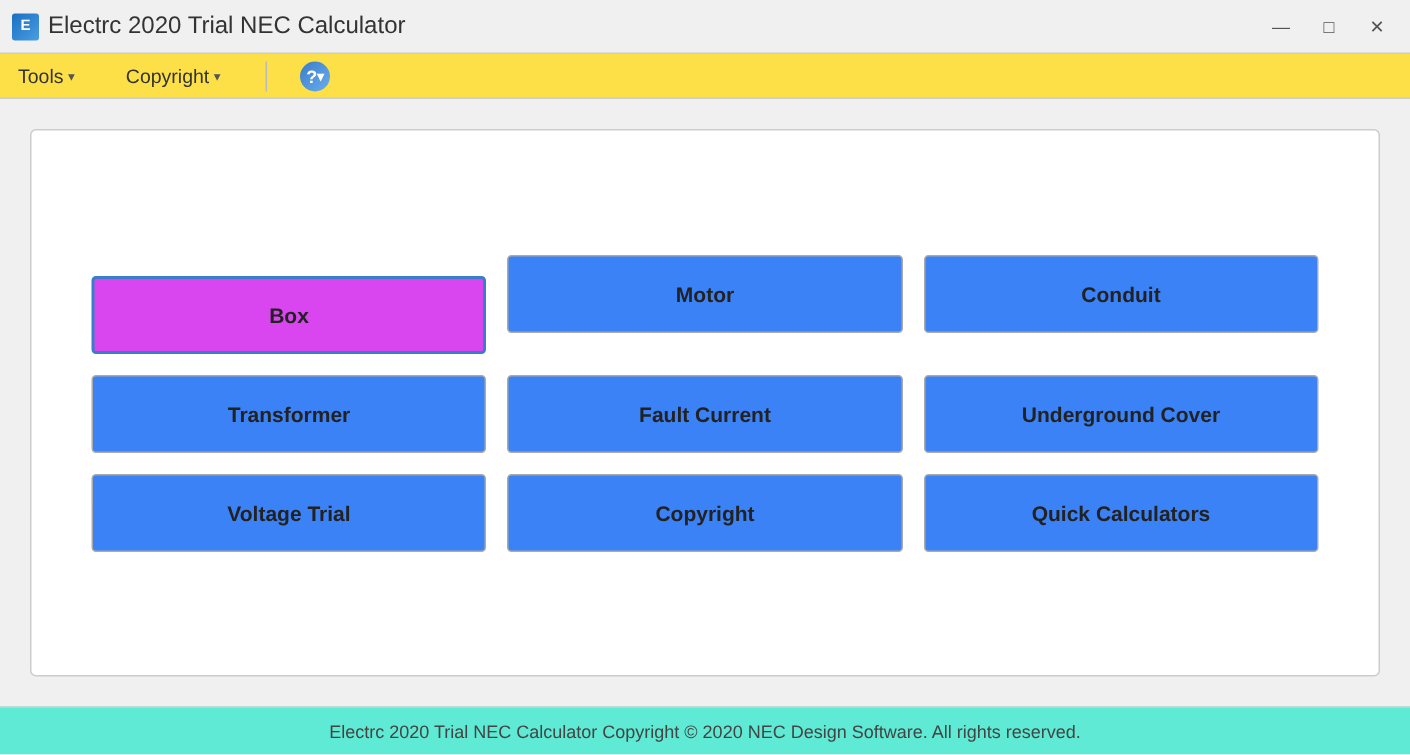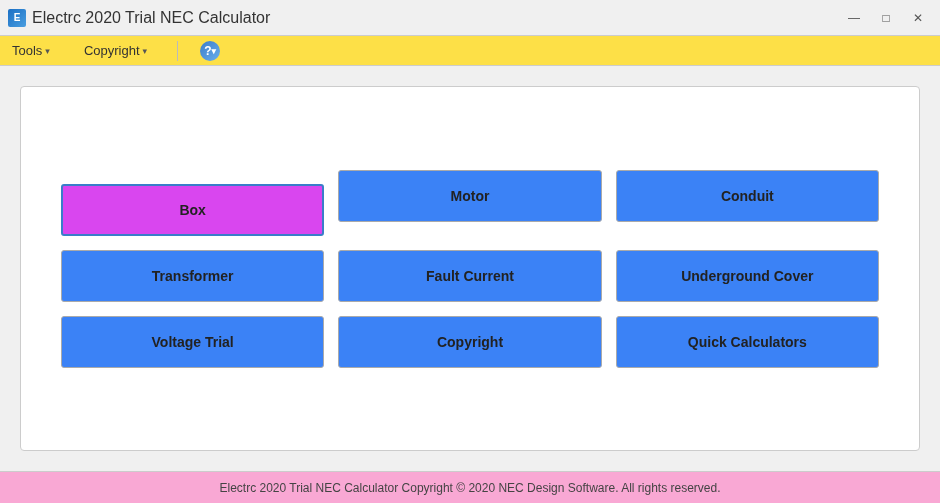--- a/index.html
+++ b/index.html
@@ -165,21 +165,21 @@
     }
 
     .calc-btn.selected {
       border: 2px solid #3a7dc9;
       background: #d946ef;
       margin-top: 14px;
     }
 
     
     .footer {
-      background: #f9a8d4;
+      background: #5eead4;
       border-top: 1px solid #ccc;
       height: 32px;
       display: flex;
       align-items: center;
       justify-content: center;
       font-size: 12px;
       color: #444;
       text-align: right;
     }
   </style>

